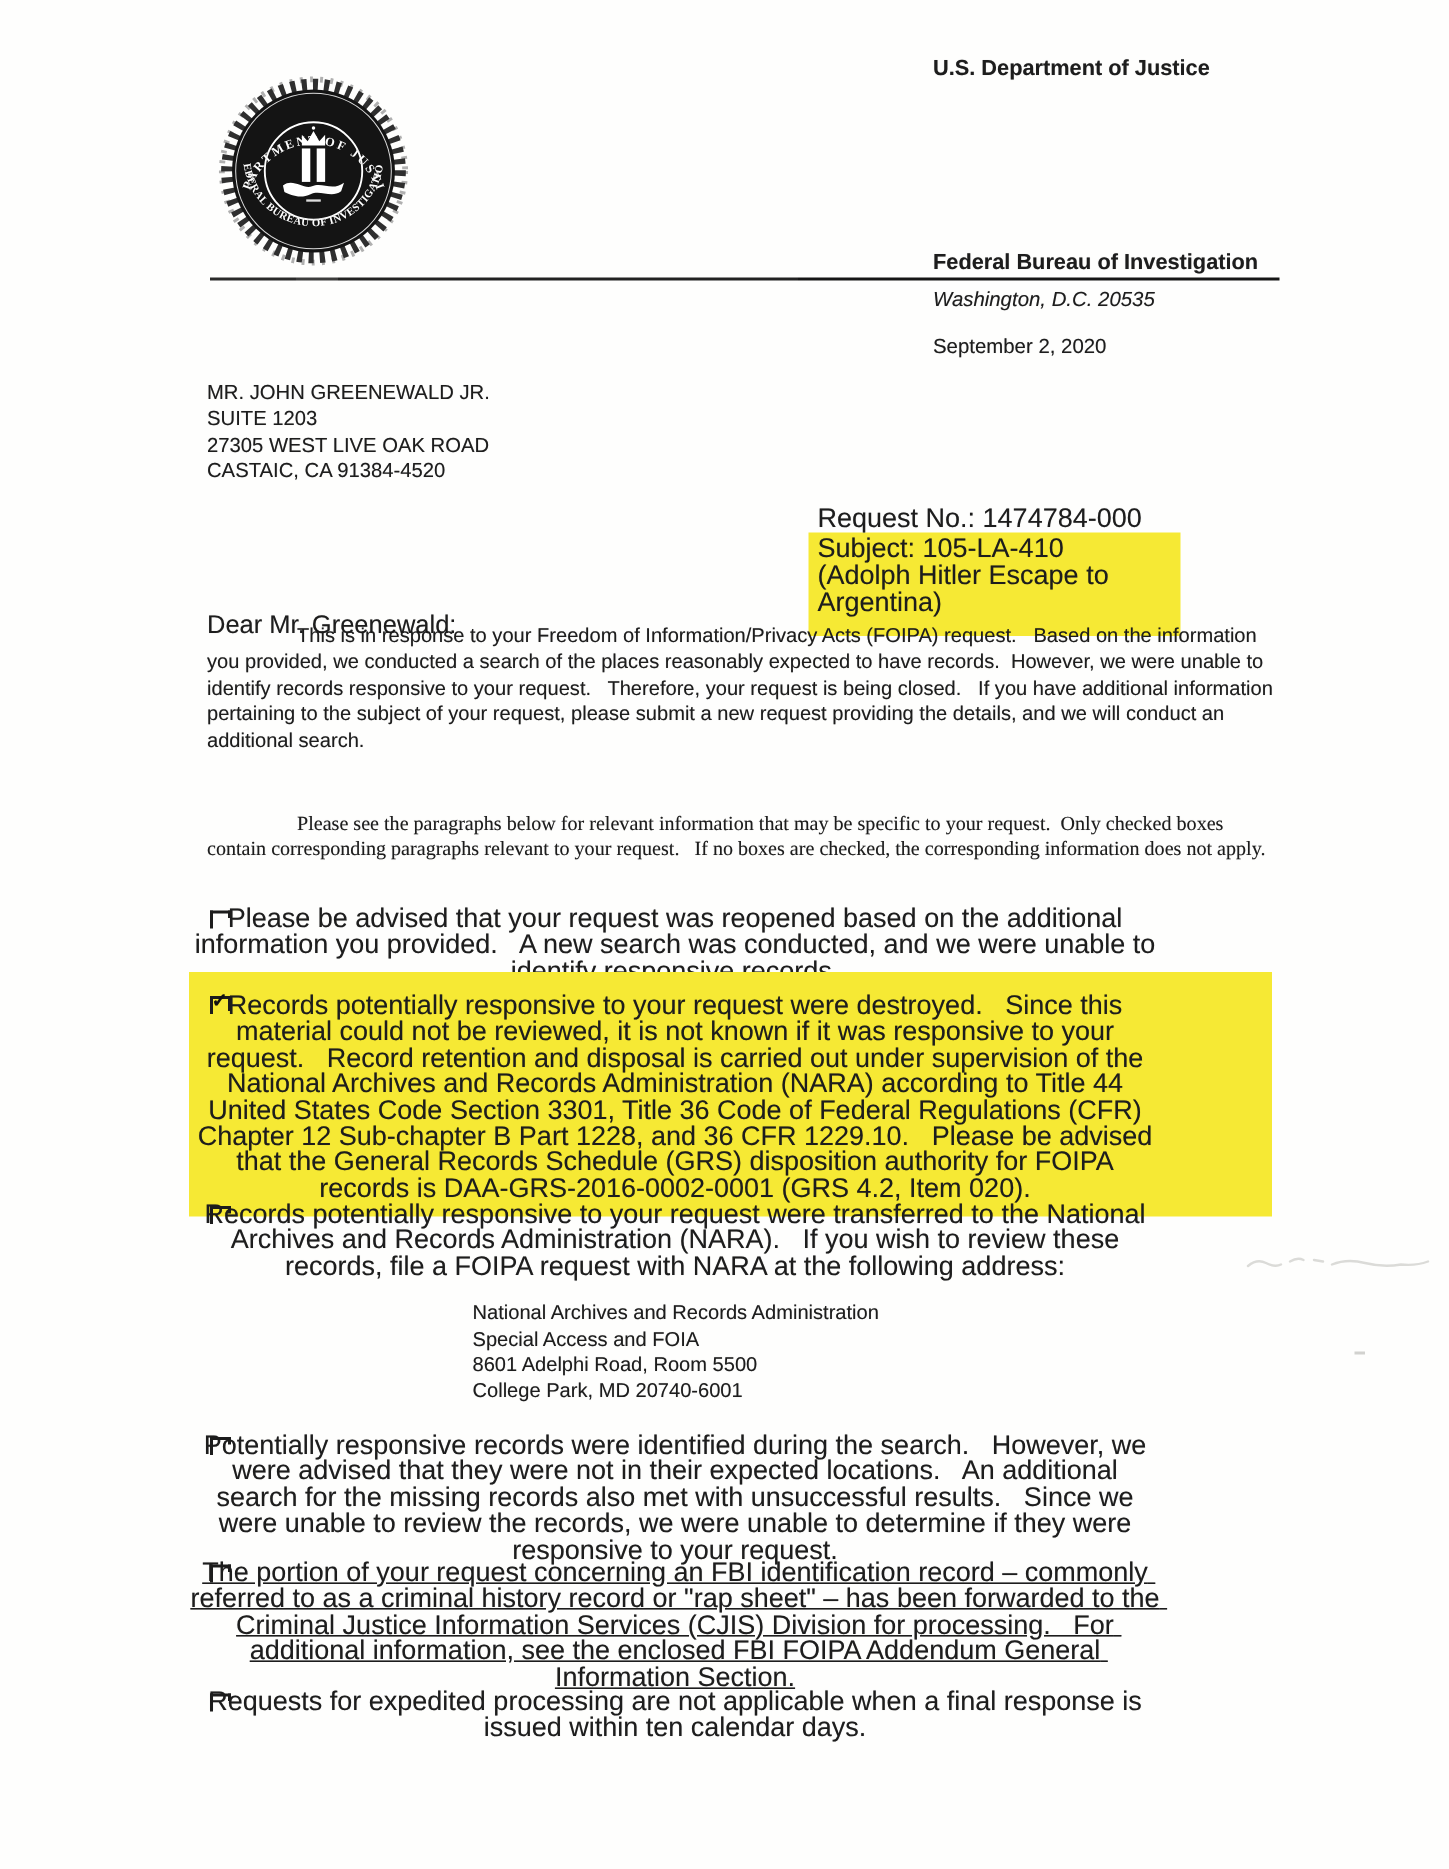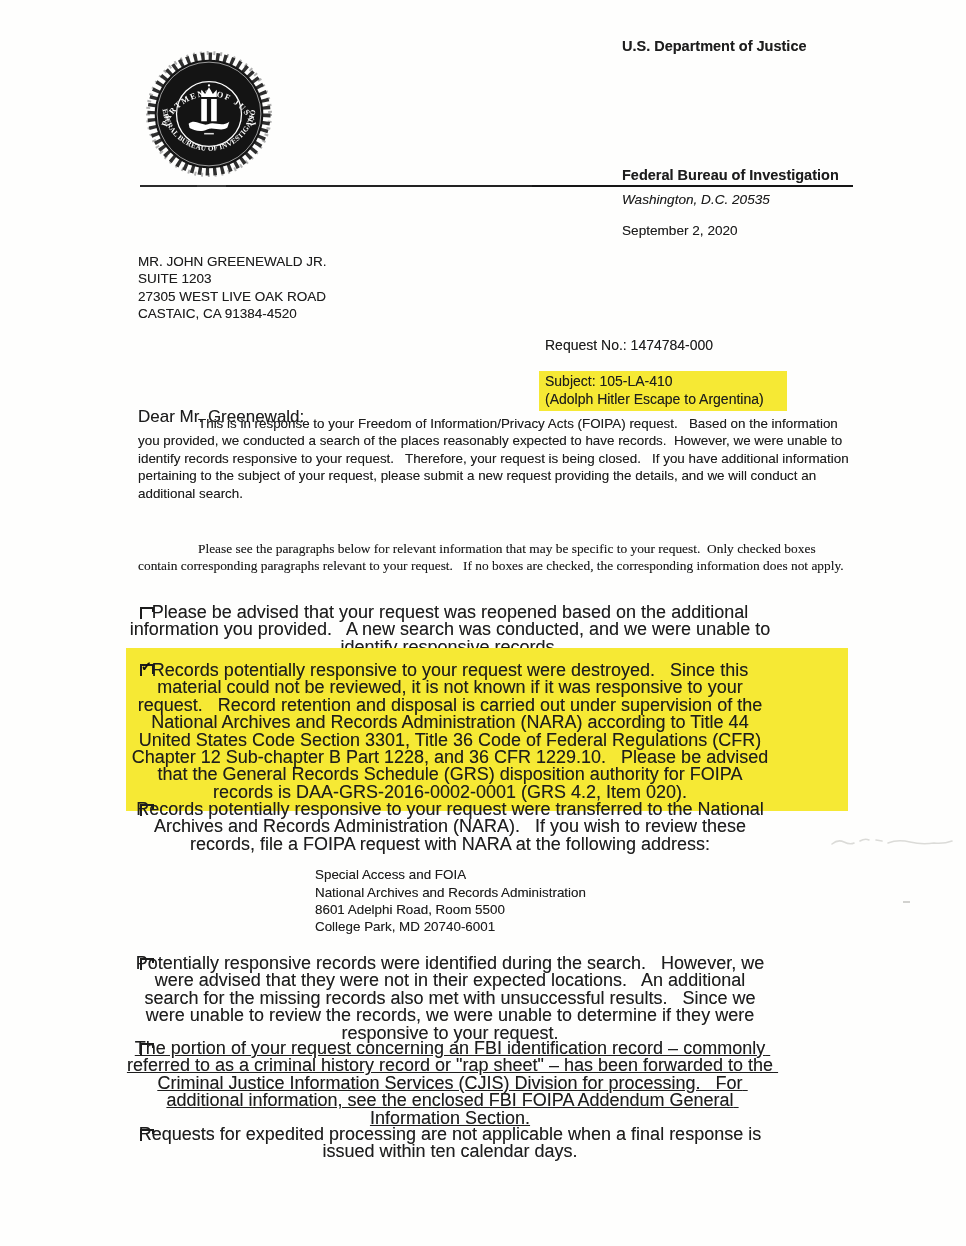--- a/index.html
+++ b/index.html
@@ -19,22 +19,22 @@
   .bureau { position:absolute; left:622px; top:167px; font-size:14.5px; font-weight:bold; }
   .rule { position:absolute; left:140px; top:185px; width:713px; height:2.4px;
           background:linear-gradient(90deg,#2a2a2a 0 8%, #3c3c3c 8% 12%, #222 12% 55%, #161616 55% 100%); }
   .city { position:absolute; left:622px; top:192px; font-size:13.6px; font-style:italic; }
   .date { position:absolute; left:622px; top:223px; font-size:13.6px; }
 
   
   .recipient { position:absolute; left:138px; top:253px; font-size:13.5px; line-height:17.4px; }
 
   
-  .request-block { position:absolute; left:545px; top:336px; font-size:14px; line-height:18px; }
-  .hl-box { margin-left:-6px; margin-top:17px; padding:1px 10px 3px 6px; width:248px; }
+  .request-block { position:absolute; left:545px; top:336px; font-size:18px; line-height:18px; }
+  .hl-box { margin-left:-6px; margin-top:1px; padding:1px 10px 14px 6px; width:248px; }
 
   
   .salutation { position:absolute; left:138px; top:407px; font-size:17px; }
   .para { position:absolute; left:138px; width:719px; font-size:13.4px; line-height:17.4px;
           white-space:pre-wrap; }
   .para.indented { text-indent:60px; }
   .p1 { top:415px; }
   .p2 { top:540px;font-family:Liberation Serif, serif; }
 
   
@@ -141,22 +141,22 @@
   </div>
 
   <div class="cb-row row3">
     <span class="cb">
       <span class="tl"></span>
         <span class="ll"></span>
         <span class="serif"></span>
     </span>
     <div class="cb-text">Records potentially responsive to your request were transferred to the National Archives and Records Administration (NARA).   If you wish to review these records, file a FOIPA request with NARA at the following address:</div>
     <div class="sub-address">
+      <div>National Archives and Records Administration</div>
       <div>Special Access and FOIA</div>
-      <div>National Archives and Records Administration</div>
       <div>8601 Adelphi Road, Room 5500</div>
       <div>College Park, MD 20740-6001</div>
     </div>
   </div>
 
   <div class="cb-row row4">
     <span class="cb">
       <span class="tl"></span>
         <span class="ll"></span>
         <span class="serif"></span>

